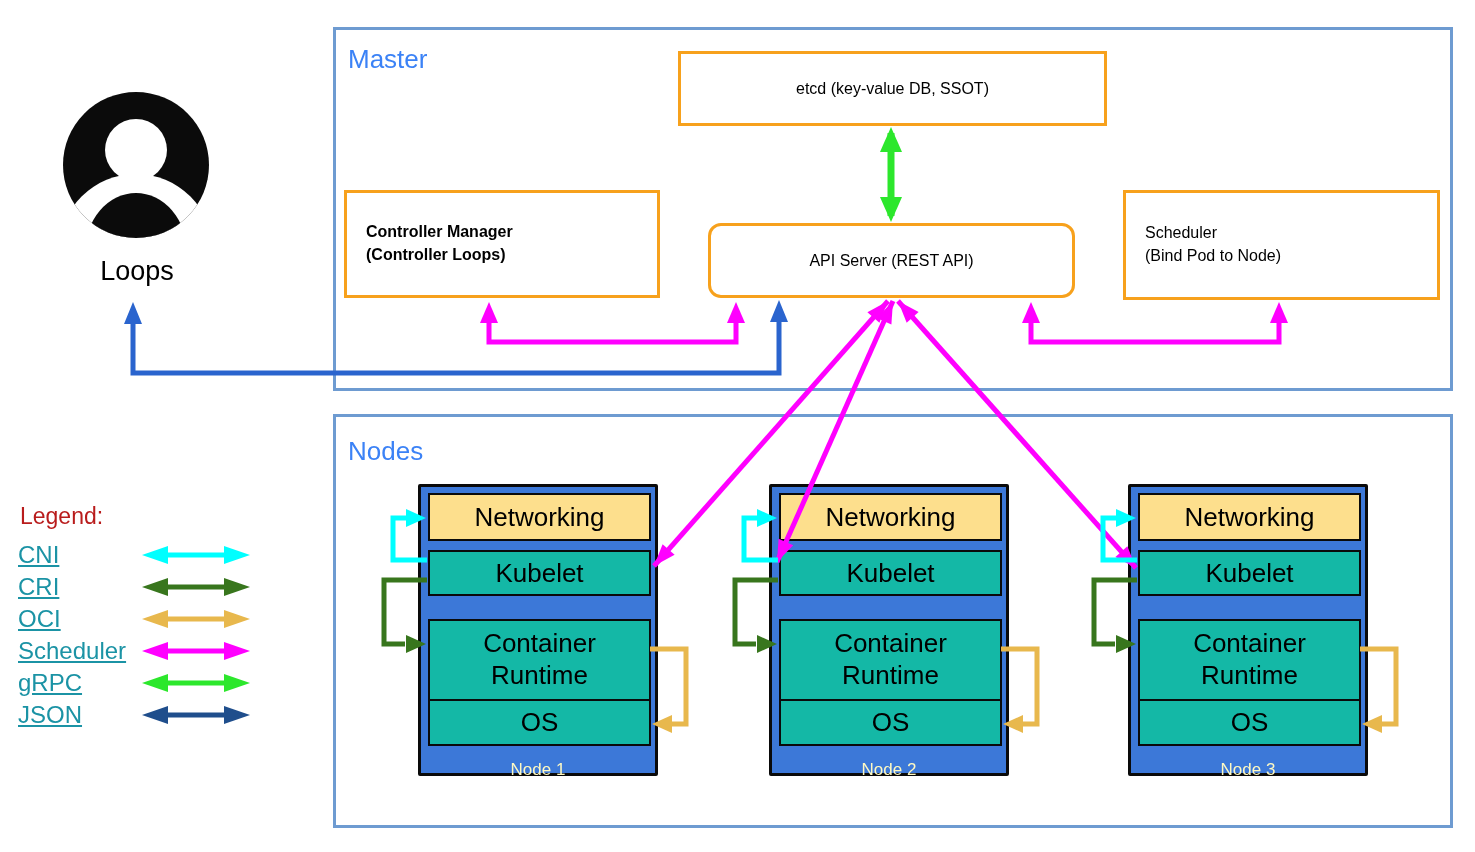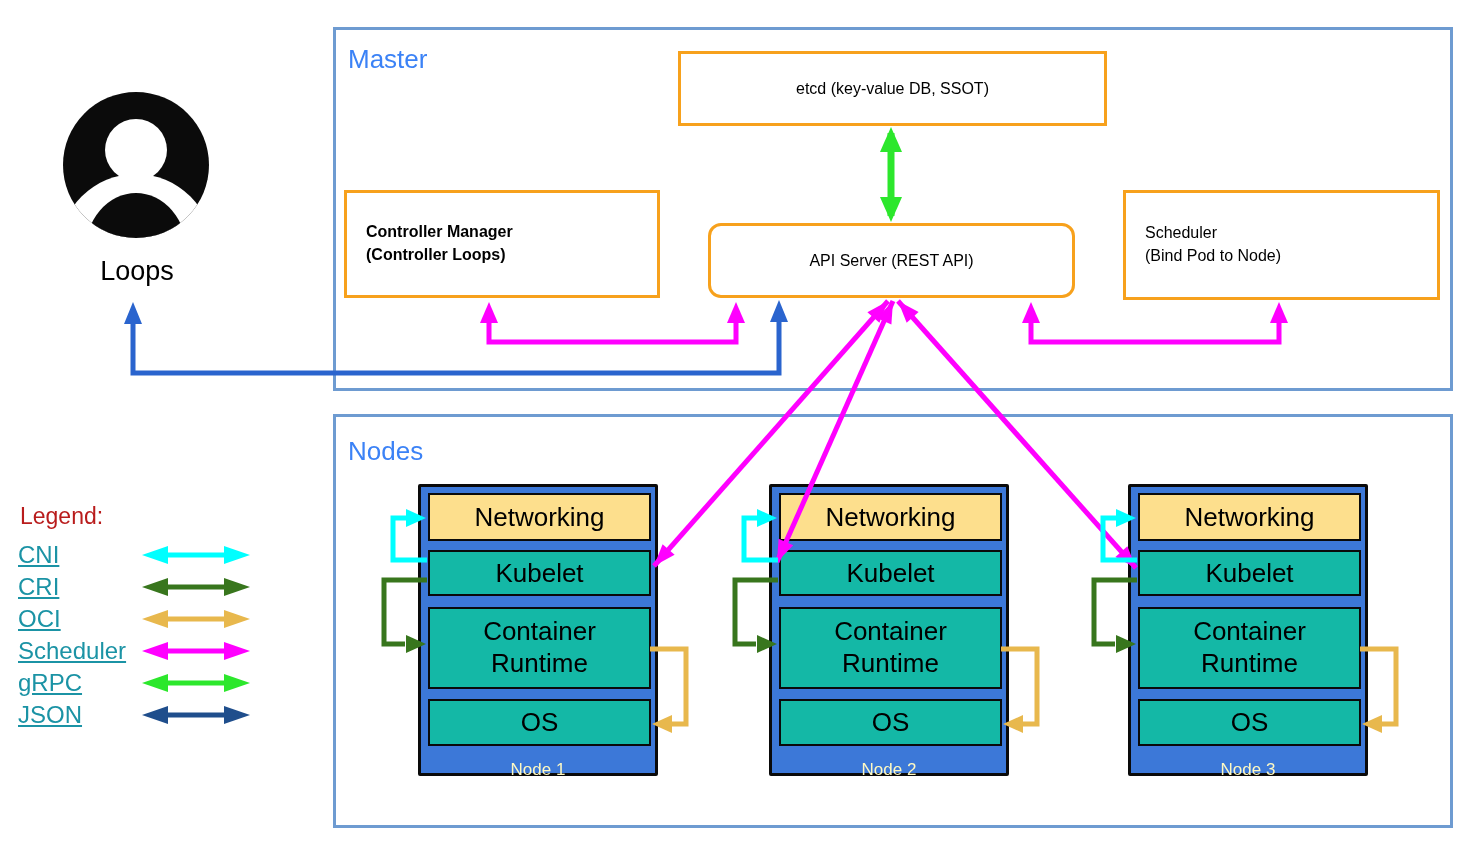--- a/index.html
+++ b/index.html
@@ -16,21 +16,21 @@
   .obox.center{align-items:center;text-align:center;}
   .obox.left{padding-left:19px;line-height:1.42;}
 
   
   .node{position:absolute;width:240px;height:292px;background:var(--c-node_fill,#3C78D8);
         border:3px solid #0a0a0a;box-sizing:border-box;border-radius:2px;z-index:3;}
   .layer{position:absolute;left:7px;width:223px;background:#14b8a6;border:2.5px solid #0a0a0a;box-sizing:border-box;
          display:flex;align-items:center;justify-content:center;font-size:26px;color:#000;text-align:center;}
   .layer.networking{top:6px;height:48px;background:var(--c-networking_fill,#FDDF8D);}
   .layer.kubelet{top:63px;height:46px;}
-  .layer.runtime{top:120px;height:82px;line-height:1.22;padding:0 26px;}
+  .layer.runtime{top:132px;height:82px;line-height:1.22;padding:0 26px;}
   .layer.os{top:212px;height:47px;}
   .node-label{position:absolute;left:0;right:0;top:273px;text-align:center;color:#fef9c3;font-size:17px;}
 
   
   .user-wrap{position:absolute;left:62px;top:91px;z-index:3;}
   .user-label{position:absolute;left:57px;top:256px;width:160px;text-align:center;font-size:27px;z-index:3;}
 
   
   .legend{position:absolute;left:18px;top:503px;z-index:3;}
   .legend-title{font-size:23px;color:#b91c1c;margin:0 0 9px 2px;}

